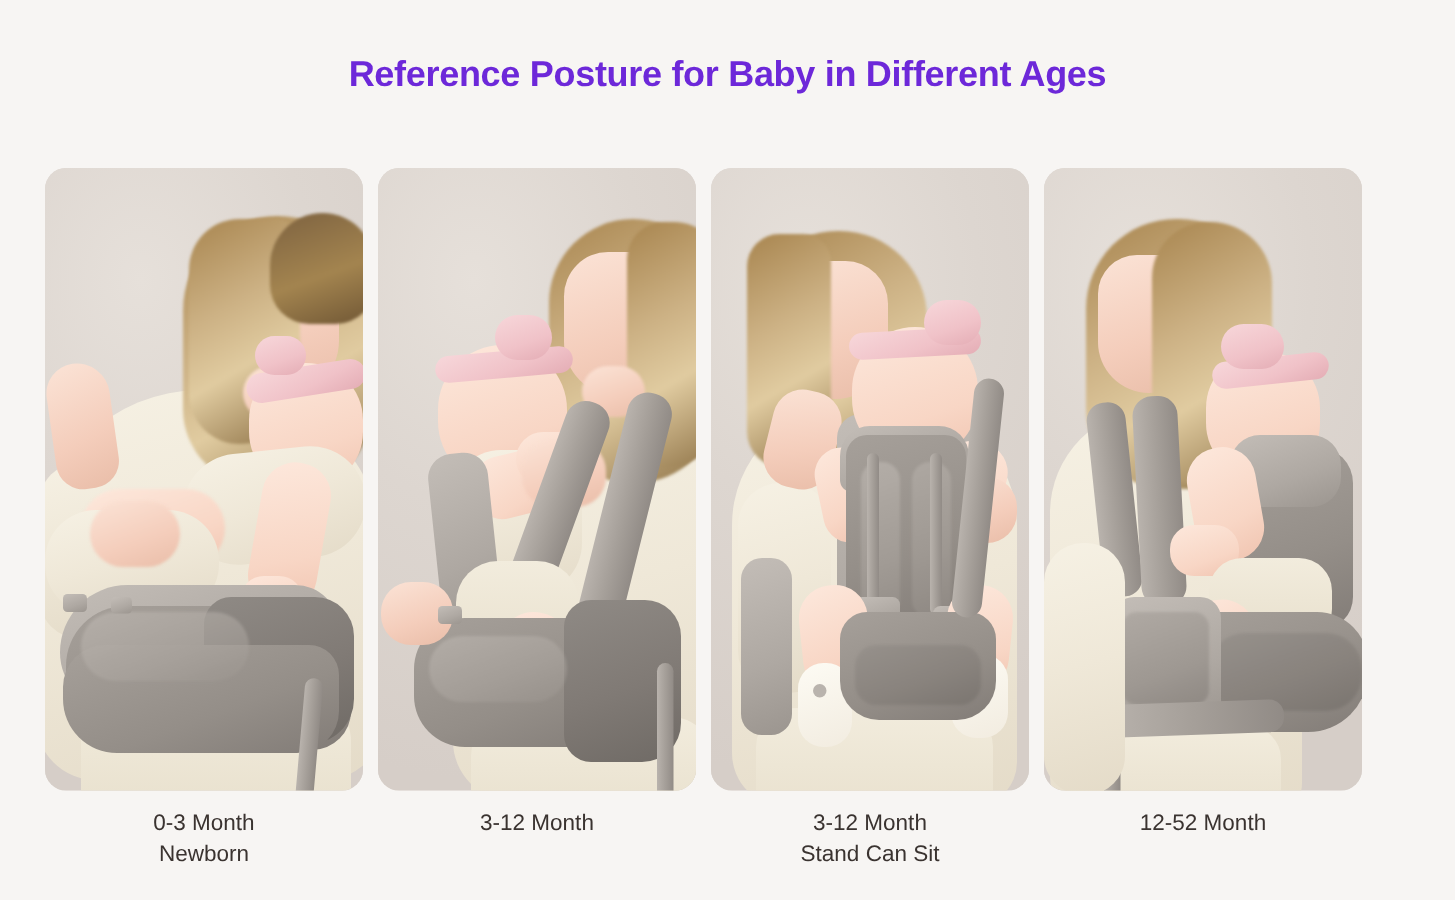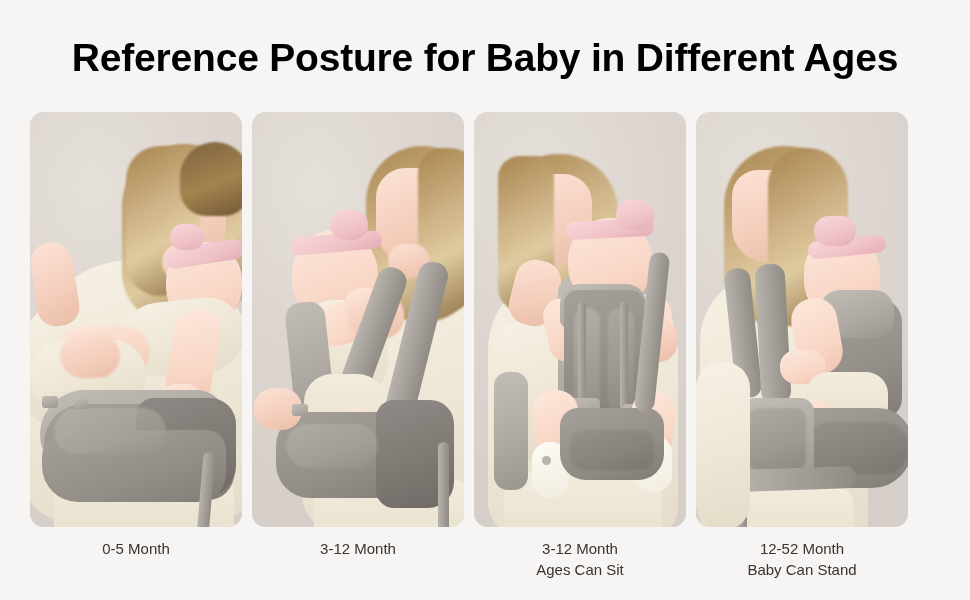--- a/index.html
+++ b/index.html
@@ -23,24 +23,24 @@
     background: #f7f5f3;
   }
 
   
   .title {
     position: absolute;
     left: 0;
     top: 36px;
     width: 970px;
     text-align: center;
-    font-size: 39px;
+    font-size: 24px;
     font-weight: bold;
     letter-spacing: -0.2px;
-    color: #000000;
+    color: #6d28d9;
     white-space: nowrap;
   }
 
   
   .panels {
     position: absolute;
     left: 30px;
     top: 112px;
     width: 912px;
     height: 415px;
@@ -321,32 +321,32 @@
 
         <div class="sh body-cream" style="left:0px;top:250px;width:54px;height:168px;border-radius:26px;"></div>
       </div>
     </div>
 
   </div>
 
   <div class="captions">
 
     <div class="caption">
-      <span class="line1">0-5 Month</span>
+      <span class="line1">0-3 Month</span>
+      <span class="line2">Newborn</span>
     </div>
 
     <div class="caption">
       <span class="line1">3-12 Month</span>
     </div>
 
     <div class="caption">
       <span class="line1">3-12 Month</span>
-      <span class="line2">Ages Can Sit</span>
+      <span class="line2">Stand Can Sit</span>
     </div>
 
     <div class="caption">
       <span class="line1">12-52 Month</span>
-      <span class="line2">Baby Can Stand</span>
     </div>
 
   </div>
 
 </div>
 
 </body></html>

